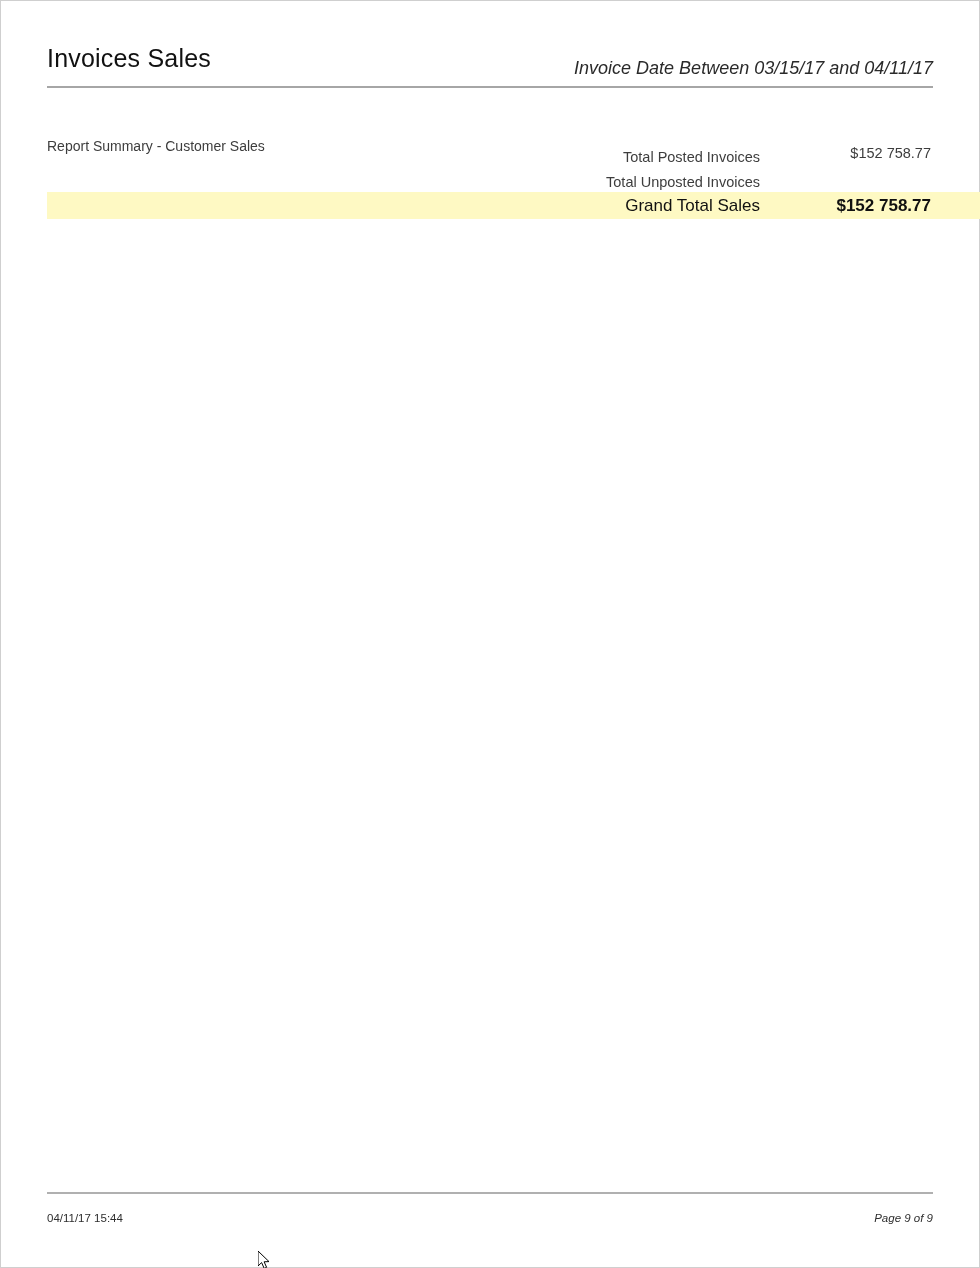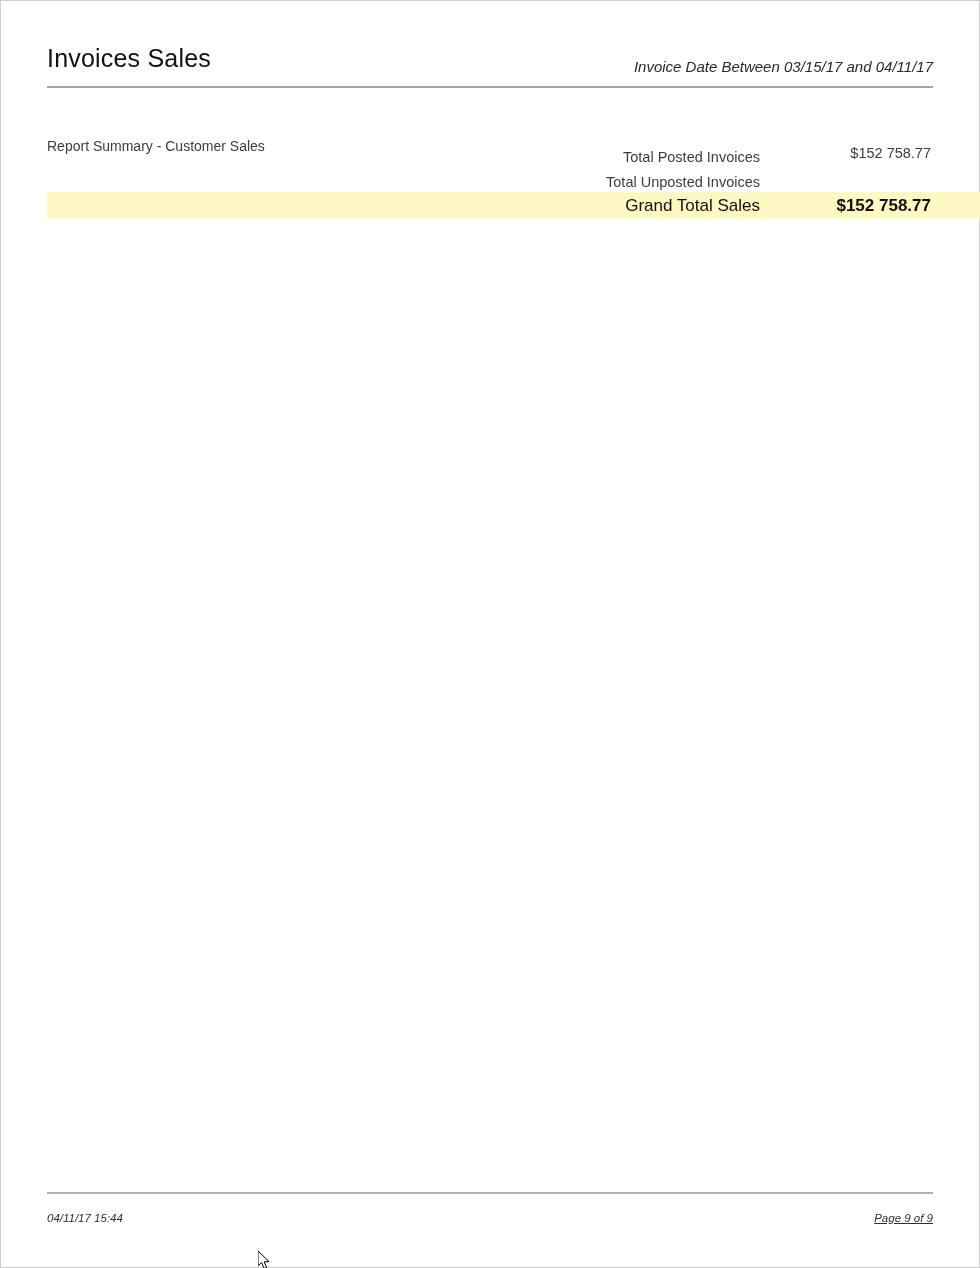--- a/index.html
+++ b/index.html
@@ -63,21 +63,21 @@
     font-size: 25px;
     font-weight: 400;
     letter-spacing: 0.2px;
     color: #111111;
     white-space: nowrap;
   }
   .header-subtitle {
     position: absolute;
     right: 0;
     top: 14px;
-    font-size: 15px;
+    font-size: 18px;
     font-style: italic;
     font-weight: 400;
     color: #2a2a2a;
     white-space: nowrap;
   }
   .header-rule {
     position: absolute;
     left: 47px;
     top: 86px;
     width: 886px;
@@ -163,33 +163,31 @@
     top: 1192px;
     width: 886px;
     height: 2px;
     background: #b0b0b0;
   }
   .footer-left {
     position: absolute;
     left: 47px;
     top: 1212px;
     font-size: 11.5px;
-    font-style: italic;
     color: #2e2e2e;
     white-space: nowrap;
   }
   .footer-right {
     position: absolute;
     right: 47px;
     top: 1212px;
     font-size: 11.5px;
     font-style: italic;
     color: #2e2e2e;
     white-space: nowrap;
-    text-decoration: underline;
   }
 
   
   .cursor {
     position: absolute;
     left: 258px;
     top: 1251px;
     width: 14px;
     height: 20px;
     pointer-events: none;

